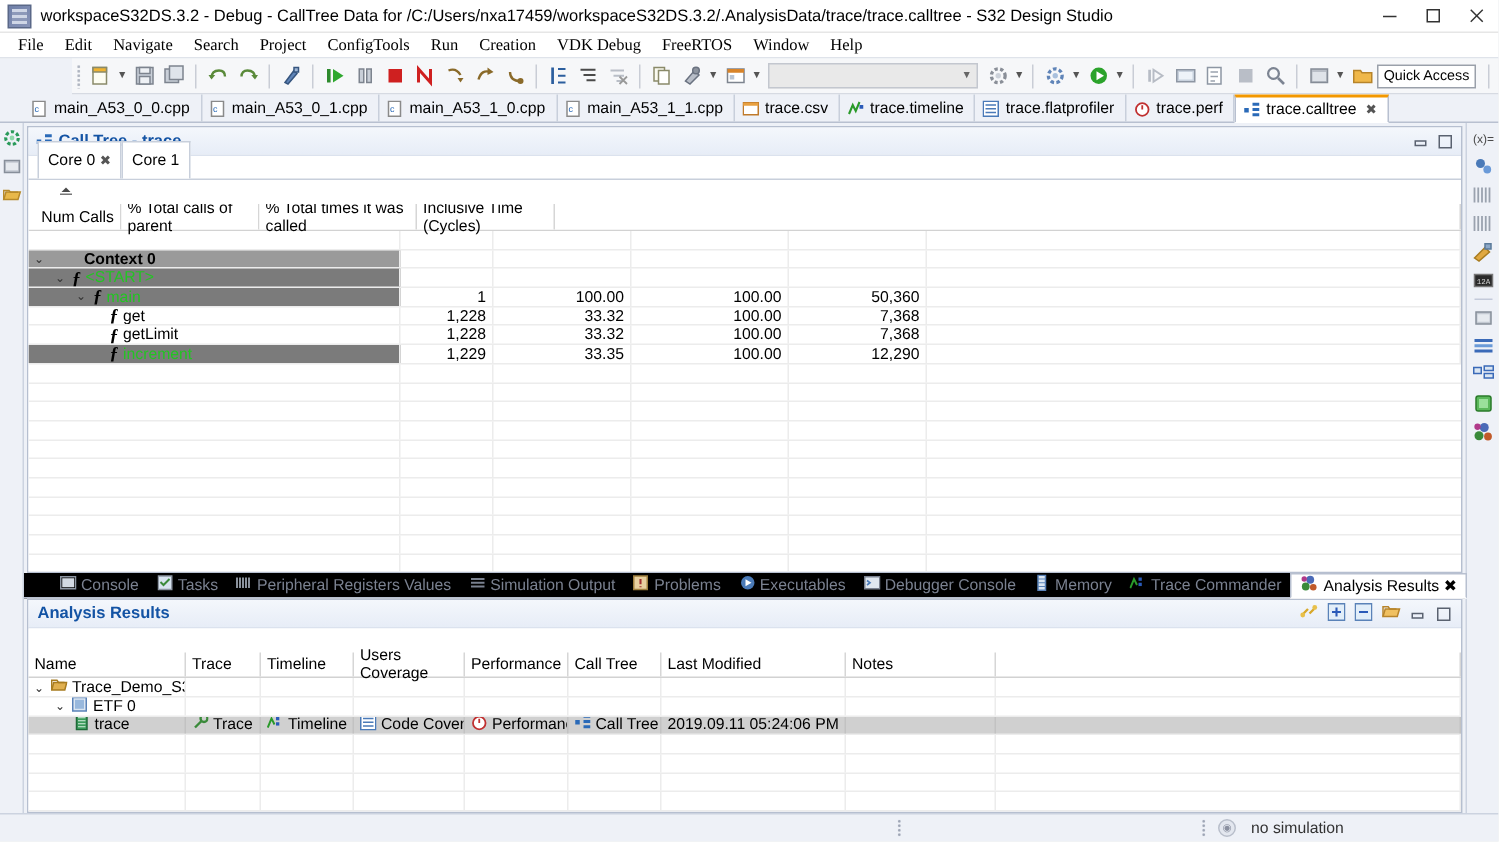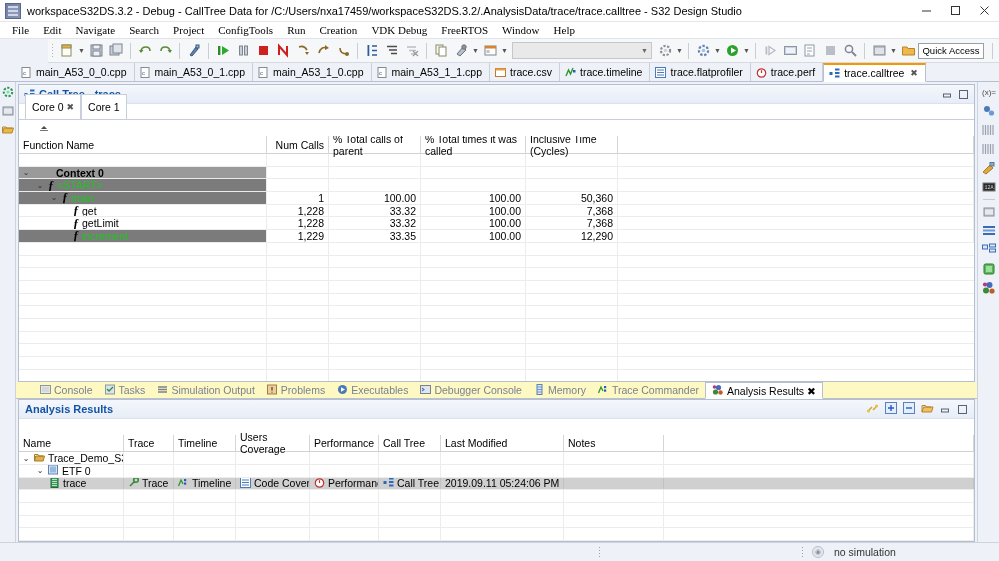--- a/index.html
+++ b/index.html
@@ -194,21 +194,21 @@
   .bold { font-weight:bold; }
   .blank-rows { flex:1 1 auto; }
   .blank-row { height:12.7px; border-bottom:1px solid #ececec; display:flex;}
   .blank-row .c { border-right:1px solid #ececec; }
 
   
   .bottom { flex:0 0 auto; display:flex; flex-direction:column; }
   .btabrow {
     height:17px; flex:0 0 17px;
     display:flex; align-items:flex-end; gap:0;
-    padding-left:18px; background:#fef9c3;
+    padding-left:18px; background:#000000;
     border-bottom:1px solid #b8c0d0;
   }
   .btab {
     height:16px; display:flex; align-items:center; gap:3px;
     padding:0 6px; font-size:10.5px; color:#7a8190; white-space:nowrap;
   }
   .btab.active {
     background:#fff; color:#000;
     border:1px solid #b8c0d0; border-bottom:1px solid #fff;
     height:17px; margin-bottom:-1px; position:relative; z-index:2;
@@ -653,21 +653,20 @@
             <svg width="14" height="8" viewBox="0 0 14 8">
                 <path d="M2 5 L5 2 L8 5 Z" fill="#4a4a4a"></path>
                 <path d="M1 6.5 L9 6.5" stroke="#777" stroke-width="1"></path>
               </svg>
           </span>
         </div>
 
         <div class="tbl">
 
           <div class="thead">
-            <div class="th" style="width:248px;flex:0 0 248px">Function Name</div>
             <div class="th num" style="width:62px;flex:0 0 62px">Num Calls</div>
             <div class="th num" style="width:92px;flex:0 0 92px">% Total calls of parent</div>
             <div class="th num" style="width:105px;flex:0 0 105px">% Total times it was called</div>
             <div class="th num" style="width:92px;flex:0 0 92px">Inclusive Time (Cycles)</div>
             <div class="th" style="flex:1 1 auto"></div>
           </div>
 
           <div class="trow">
             <div class="td name" style="width:248px;flex:0 0 248px"></div>
             <div class="td" style="width:62px;flex:0 0 62px"></div>
@@ -884,20 +883,28 @@
             <span>Console</span>
           </div>
           <div class="btab">
             <span>
               <svg width="11" height="11" viewBox="0 0 11 11">
                   <rect x="0.5" y="1" width="9" height="9" fill="#d8e4f0" stroke="#8d96a3"></rect>
                   <path d="M2 5 L4 7 L8 3" stroke="#3a8a3a" stroke-width="1.3" fill="none"></path>
                 </svg>
             </span>
             <span>Tasks</span>
+          </div>
+          <div class="btab">
+            <span>
+              <svg width="11" height="11" viewBox="0 0 11 11">
+                  <path d="M1 2 L1 9 M3 2 L3 9 M5 2 L5 9 M7 2 L7 9 M9 2 L9 9" stroke="#9aa2ae" stroke-width="1.2"></path>
+                </svg>
+            </span>
+            <span>Peripheral Registers Values</span>
           </div>
           <div class="btab">
             <span>
               <svg width="11" height="11" viewBox="0 0 11 11">
                   <path d="M1 3 L10 3 M1 5.5 L10 5.5 M1 8 L10 8" stroke="#7a8190" stroke-width="1.3"></path>
                 </svg>
             </span>
             <span>Simulation Output</span>
           </div>
           <div class="btab">

